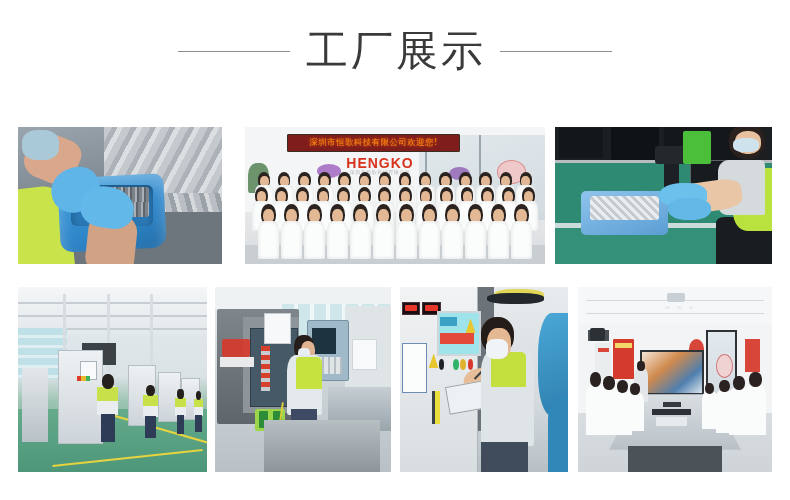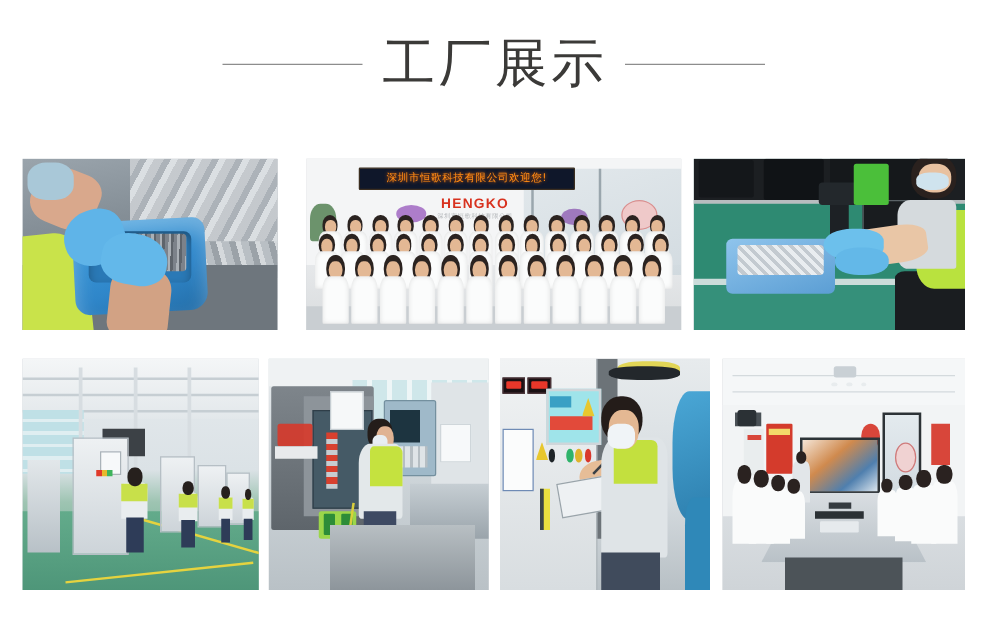--- a/index.html
+++ b/index.html
@@ -72,26 +72,26 @@
   .t1 .glove1{left:16%;top:30%;width:24%;height:32%;background:#5fb4e8;border-radius:50% 42% 34% 46%;transform:rotate(-18deg);}
   .t1 .glove2{left:31%;top:44%;width:26%;height:30%;background:#63b8ea;border-radius:44% 50% 40% 40%;transform:rotate(10deg);}
   .t1 .arm2{left:34%;top:64%;width:24%;height:40%;background:#d2a284;border-radius:30% 30% 20% 20%;transform:rotate(6deg);}
 
   
   .t2 .bg{background:linear-gradient(180deg,#f2f3f4 0%,#e8eaec 55%,#d9dcde 100%);}
   .t2 .wall{left:0;top:0;width:100%;height:62%;background:#f4f5f6;}
   .t2 .glass{left:58%;top:6%;width:42%;height:62%;background:linear-gradient(160deg,#dfe6ea,#cdd7dd);opacity:.85;}
   .t2 .glassbar{left:60%;top:6%;width:1.5px;height:62%;background:#9aa6ad;}
   .t2 .glassbar2{left:78%;top:6%;width:1.5px;height:62%;background:#9aa6ad;}
-  .t2 .led{left:14%;top:5%;width:57%;height:12%;background:#0f172a;border:1px solid #3b2e20;border-radius:1px;
+  .t2 .led{left:14%;top:5%;width:57%;height:12%;background:#7f1d1d;border:1px solid #3b2e20;border-radius:1px;
       display:flex;align-items:center;justify-content:center;overflow:hidden;}
   .t2 .led span{font-size:8.5px;color:#ff8c14;letter-spacing:.4px;white-space:nowrap;
       text-shadow:0 0 3px #ff6a00;font-family:"DejaVu Sans",sans-serif;}
   .t2 .logo{left:33%;top:22%;width:24%;height:8%;display:flex;align-items:center;justify-content:center;}
-  .t2 .logo span{font-size:11px;font-weight:bold;color:#d8321f;letter-spacing:1px;}
+  .t2 .logo span{font-size:14px;font-weight:bold;color:#d8321f;letter-spacing:1px;}
   .t2 .logo-cn{left:28%;top:30%;width:34%;height:6%;display:flex;align-items:center;justify-content:center;}
   .t2 .logo-cn span{font-size:5px;color:#b5b8bb;letter-spacing:.5px;white-space:nowrap;}
   .t2 .seal{left:84%;top:24%;width:9%;height:16%;border-radius:50%;background:#efc9c9;border:1px solid #d98f8f;}
   .t2 .plant{left:1%;top:26%;width:7%;height:22%;background:#4a7a4a;border-radius:40% 40% 10% 10%;opacity:.8;}
   .t2 .flower{left:24%;top:27%;width:8%;height:10%;background:#9b5fbf;border-radius:50%;opacity:.8;}
   .t2 .flower2{left:68%;top:29%;width:7%;height:10%;background:#8a56b0;border-radius:50%;opacity:.75;}
   .t2 .floor{left:0;top:86%;width:100%;height:14%;background:#c9ced2;}
   .row-people{display:flex;align-items:flex-end;}
   .t2 .r1{left:3%;top:33%;width:94%;height:30%;}
   .t2 .r2{left:2%;top:44%;width:96%;height:32%;}

